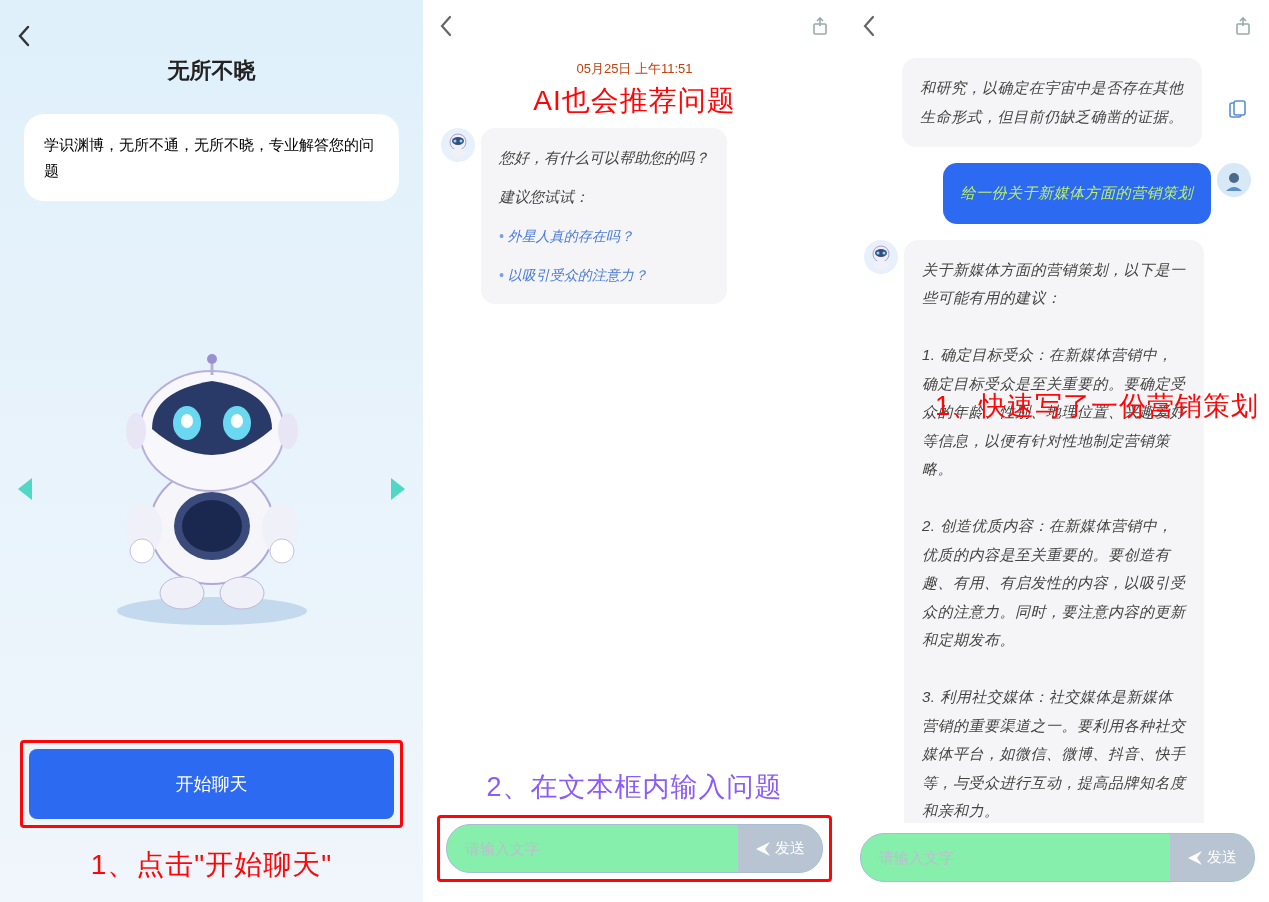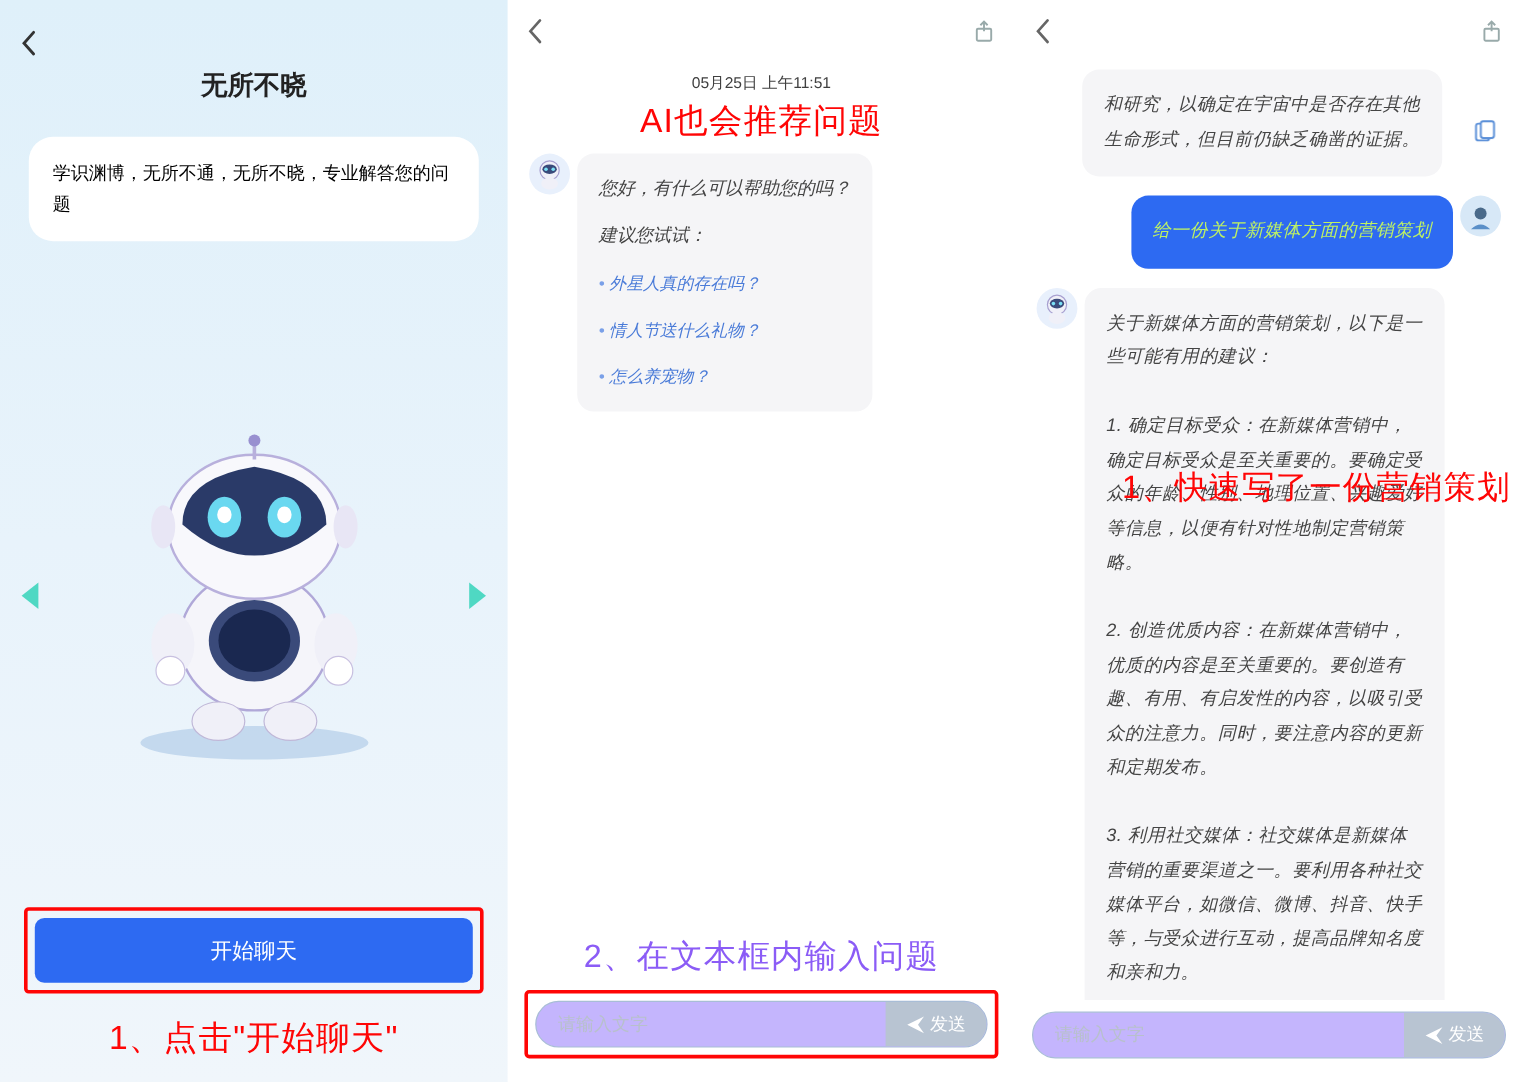--- a/index.html
+++ b/index.html
@@ -69,21 +69,21 @@
       justify-content: center;
     }
     .start-btn-wrap {
       margin: 0 20px;
       border: 3px solid #ff0505;
       padding: 6px;
       border-radius: 4px;
     }
     .start-btn {
       width: 100%;
-      height: 54px;
+      height: 70px;
       background: #2d6af2;
       color: #fff;
       border: none;
       border-radius: 8px;
       font-size: 18px;
       cursor: pointer;
     }
     .anno {
       color: #ff0505;
       font-size: 28px;
@@ -98,21 +98,21 @@
       align-items: center;
       justify-content: space-between;
       padding: 14px 16px 8px;
       height: 50px;
     }
     .topbar .back2 { color: #555; cursor: pointer; }
     .action-icon { color: #9aa; cursor: pointer; }
     .timestamp {
       text-align: center;
       font-size: 13px;
-      color: #404040;
+      color: #c2410c;
       margin-top: 10px;
     }
     .anno-top2 {
       color: #ff0505;
       font-size: 28px;
       font-weight: 500;
       text-align: center;
       margin-top: 4px;
       letter-spacing: 1px;
     }
@@ -164,25 +164,25 @@
       padding: 10px 14px 20px;
     }
     .input-area-wrap.outlined {
       border: 3px solid #ff0505;
       margin: 0 14px 20px;
       padding: 6px;
       border-radius: 4px;
     }
     .input-area {
       display: flex;
-      height: 39px;
+      height: 49px;
       border: 1px solid #a8bdd6;
       border-radius: 24px;
       overflow: hidden;
-      background: #c4b5fd;
+      background: #86efac;
     }
     .input-area input {
       flex: 1;
       border: none;
       background: transparent;
       padding: 0 18px;
       font-size: 15px;
       outline: none;
       color: #333;
     }
@@ -308,22 +308,21 @@
             <ellipse cx="14" cy="10" rx="6" ry="4" fill="#3a4a7a"></ellipse>
             <circle cx="11" cy="10" r="1.5" fill="#7ae0f5"></circle>
             <circle cx="17" cy="10" r="1.5" fill="#7ae0f5"></circle>
             <ellipse cx="14" cy="22" rx="7" ry="5" fill="#f0f0f8"></ellipse>
           </svg>
       </div>
       <div class="bubble">
         <div>您好，有什么可以帮助您的吗？</div>
         <div class="sugg-head">建议您试试：</div>
         <div class="sugg-item">外星人真的存在吗？</div>
-        <div class="sugg-item">情人节送什么礼物？</div>
-        <div class="sugg-item">怎么养宠物？</div>
+        <div class="sugg-item">以吸引受众的注意力？</div>
       </div>
     </div>
   </div>
   <div class="anno2">2、在文本框内输入问题</div>
   <div class="input-area-wrap outlined">
     <div class="input-area">
       <input type="text" placeholder="请输入文字" style="">
       <button class="send-btn">
         <svg width="16" height="16" viewBox="0 0 16 16">
             <path d="M1 8 L15 1 L10 8 L15 15 Z" fill="#fff"></path>

